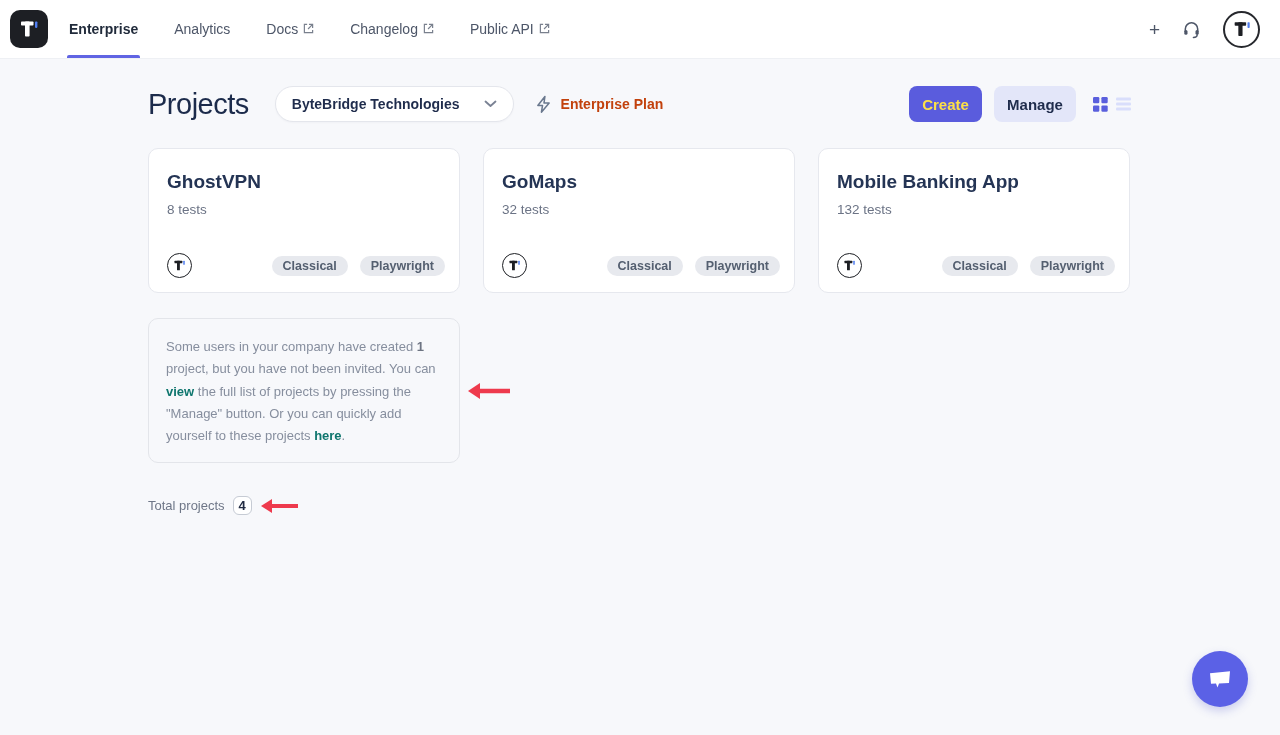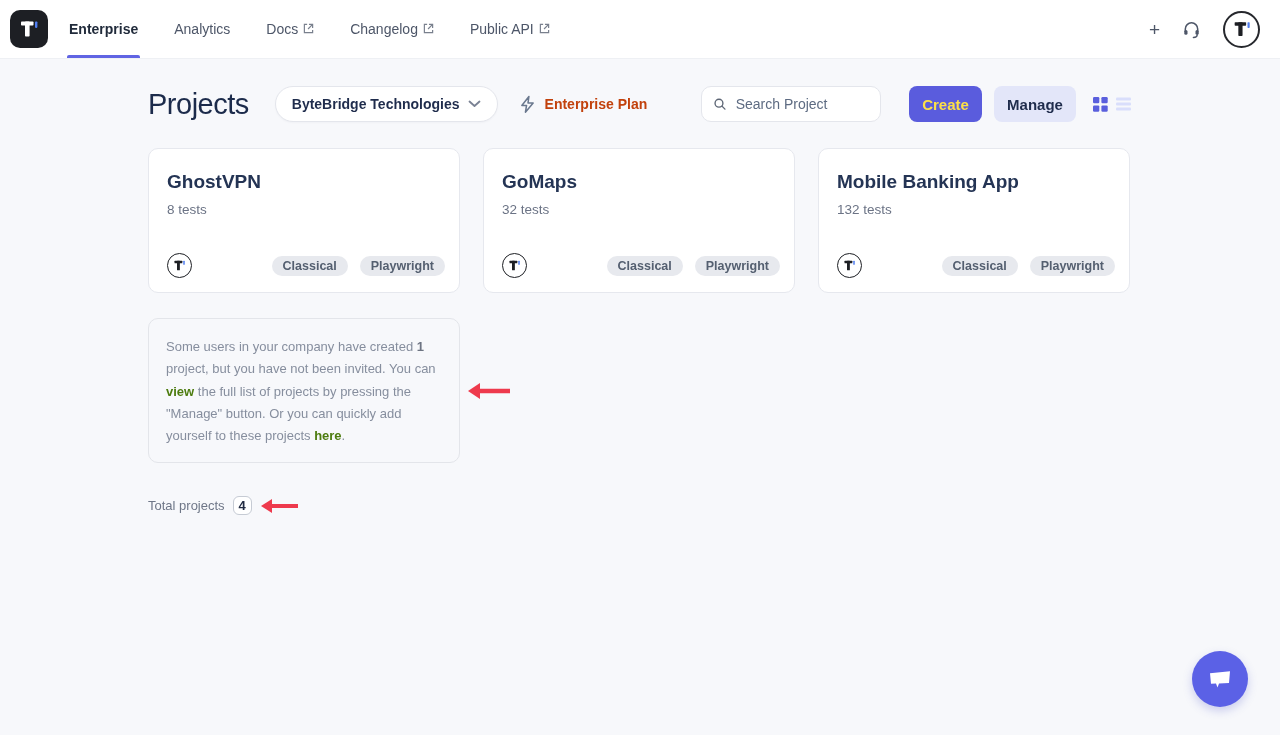--- a/index.html
+++ b/index.html
@@ -41,21 +41,21 @@
     width:37px; height:37px; border-radius:50%; background:#fff;
     border:2px solid #26282d; display:flex; align-items:center; justify-content:center;
     cursor:pointer;
   }
   
   .content { position:absolute; left:148px; top:84px; width:983px; }
   .header-row { display:flex; align-items:center; height:40px; }
   .page-title { font-size:29px; font-weight:400; color:#1c2b4b; letter-spacing:-.5px; }
   .company-select {
     margin-left:26px; height:36px; background:#fff; border:1px solid #e4e6ec;
-    border-radius:18px; display:flex; align-items:center; gap:8px;
+    border-radius:18px; display:flex; align-items:center; gap:24px;
     padding:0 16px; cursor:pointer; box-shadow:0 1px 2px rgba(20,30,60,.03);
   }
   .company-select span { font-size:14px; font-weight:700; color:#1f2c4c; }
   .plan { display:flex; align-items:center; gap:9px; margin-left:21px; color:#c2410c; font-size:14px; font-weight:600; }
   .right-group { margin-left:auto; display:flex; align-items:center; }
   .search-box {
     width:180px; height:36px; background:#fff; border:1px solid #e4e6ec; border-radius:10px;
     display:flex; align-items:center; padding:0 11px; gap:9px;
   }
   .search-box input {
@@ -91,21 +91,21 @@
     border-radius:11px; padding:3px 11px; white-space:nowrap;
   }
   
   .notice-row { display:flex; align-items:center; margin-top:25px; }
   .notice-box {
     width:312px; height:145px; border:1px solid #e3e5ea; border-radius:10px;
     padding:17px 17px; background:transparent;
   }
   .notice-text { font-size:13px; color:#868e9e; line-height:22.3px; }
   .notice-text b { color:#6d7482; font-weight:700; }
-  .notice-text a { color:#4d7c0f; font-weight:700; text-decoration:none; cursor:pointer; }
+  .notice-text a { color:#0f766e; font-weight:700; text-decoration:none; cursor:pointer; }
   .annot-arrow { margin-left:6px; flex:0 0 auto; }
   
   .total-row { display:flex; align-items:center; margin-top:33px; gap:8px; }
   .total-label { font-size:13px; color:#6e7687; }
   .total-badge {
     border:1px solid #c6cbd4; border-radius:6px; min-width:19px; height:19px;
     display:flex; align-items:center; justify-content:center;
     font-size:13px; font-weight:700; color:#212b42; padding:0 4px; background:#fff;
   }
   
@@ -189,27 +189,20 @@
     </div>
 
     <div class="plan">
       <svg width="17" height="19" viewBox="0 0 18 20">
         <path d="M10.5 1.5 L3 11 H8 L6.8 18.2 L15 8.5 H9.5 Z" fill="none" stroke="#6a788e" stroke-width="1.6" stroke-linejoin="round"></path>
       </svg>
       <span>Enterprise Plan</span>
     </div>
 
     <div class="right-group">
-      <div class="search-box">
-        <svg width="16" height="16" viewBox="0 0 16 16">
-          <circle cx="7" cy="7" r="4.6" fill="none" stroke="#5d6675" stroke-width="1.6"></circle>
-          <line x1="10.5" y1="10.5" x2="14" y2="14" stroke="#5d6675" stroke-width="1.6" stroke-linecap="round"></line>
-        </svg>
-        <input type="text" placeholder="Search Project" style="">
-      </div>
       <button class="btn btn-create">Create</button>
       <button class="btn btn-manage">Manage</button>
       <div class="view-toggles">
         <span class="toggle">
           <svg width="15" height="15" viewBox="0 0 15 15">
             <rect x="0" y="0" width="6.3" height="6.3" rx="1.2" fill="#5a5fdd"></rect>
             <rect x="8.4" y="0" width="6.3" height="6.3" rx="1.2" fill="#5a5fdd"></rect>
             <rect x="0" y="8.4" width="6.3" height="6.3" rx="1.2" fill="#5a5fdd"></rect>
             <rect x="8.4" y="8.4" width="6.3" height="6.3" rx="1.2" fill="#5a5fdd"></rect>
           </svg>

